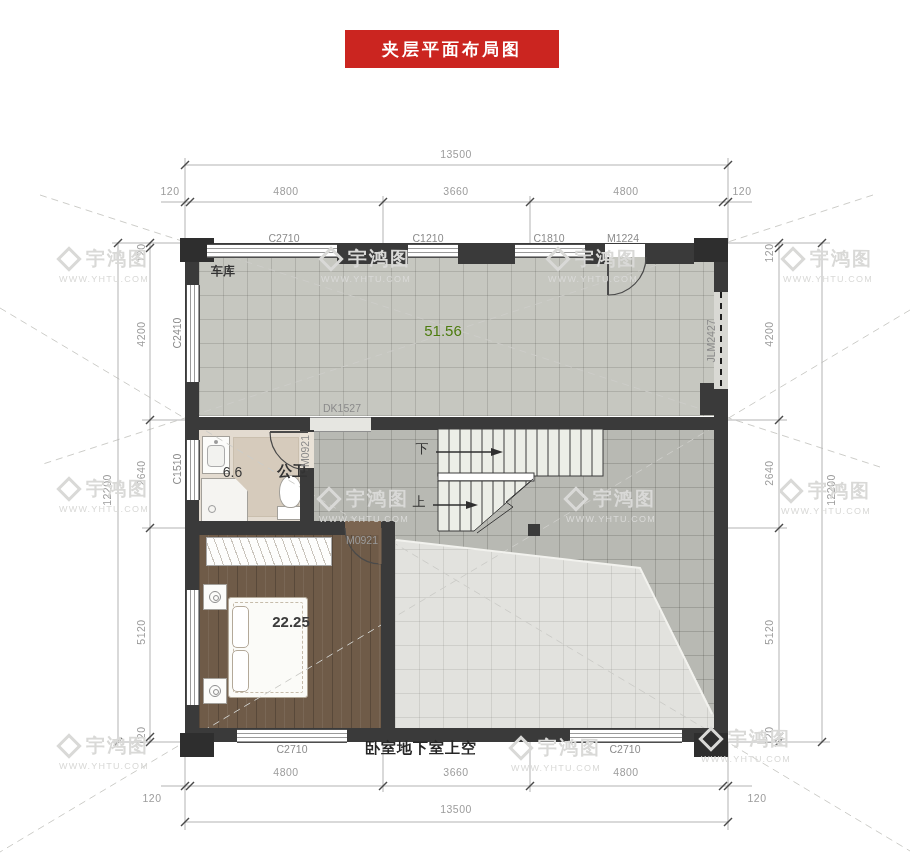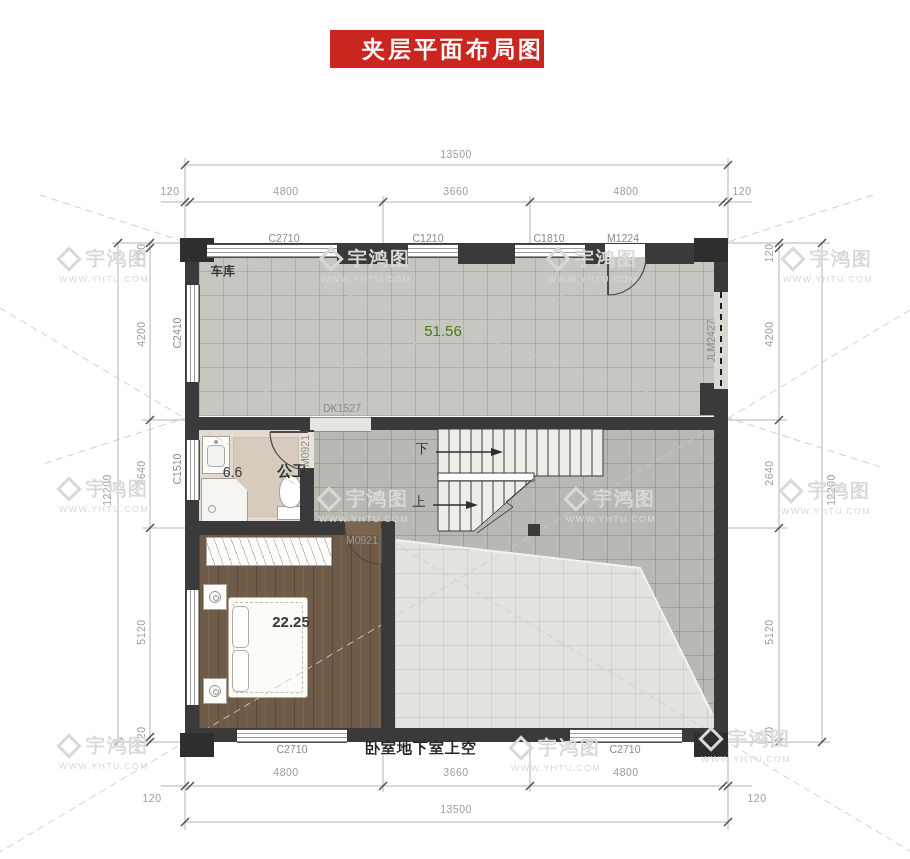--- a/index.html
+++ b/index.html
@@ -1,23 +1,23 @@
 <!DOCTYPE html>
 <html><head>
 <meta charset="utf-8">
 <style>
   html,body{margin:0;padding:0;background:#fff;}
   .canvas{position:relative;width:910px;height:859px;background:#fff;overflow:hidden;
           font-family:"Liberation Sans", sans-serif;}
   .abs{position:absolute;}
 
   
-  .banner{position:absolute;left:330px;top:30px;width:214px;height:38px;background:#cb2520;
-          color:#fff;font-family:"Liberation Serif", serif;font-weight:bold;font-size:23px;
-          letter-spacing:3px;text-align:right;line-height:39px;}
+  .banner{position:absolute;left:345px;top:30px;width:214px;height:38px;background:#cb2520;
+          color:#fff;font-family:"Liberation Serif", serif;font-weight:bold;font-size:17px;
+          letter-spacing:3px;text-align:center;line-height:39px;}
   .subtitle{position:absolute;left:0;top:80px;width:910px;text-align:center;color:#404040;
             font-size:23px;font-weight:600;letter-spacing:3px;}
 
   
   .garage-floor{background:#c6c7c0;background-image:
       repeating-linear-gradient(0deg, rgba(90,90,84,.22) 0 1px, transparent 1px 24px),
       repeating-linear-gradient(90deg, rgba(90,90,84,.22) 0 1px, transparent 1px 24px);}
   .hall-floor{background:#b8b9b3;background-image:
       repeating-linear-gradient(0deg, rgba(80,80,74,.25) 0 1px, transparent 1px 24px),
       repeating-linear-gradient(90deg, rgba(80,80,74,.25) 0 1px, transparent 1px 24px);}

